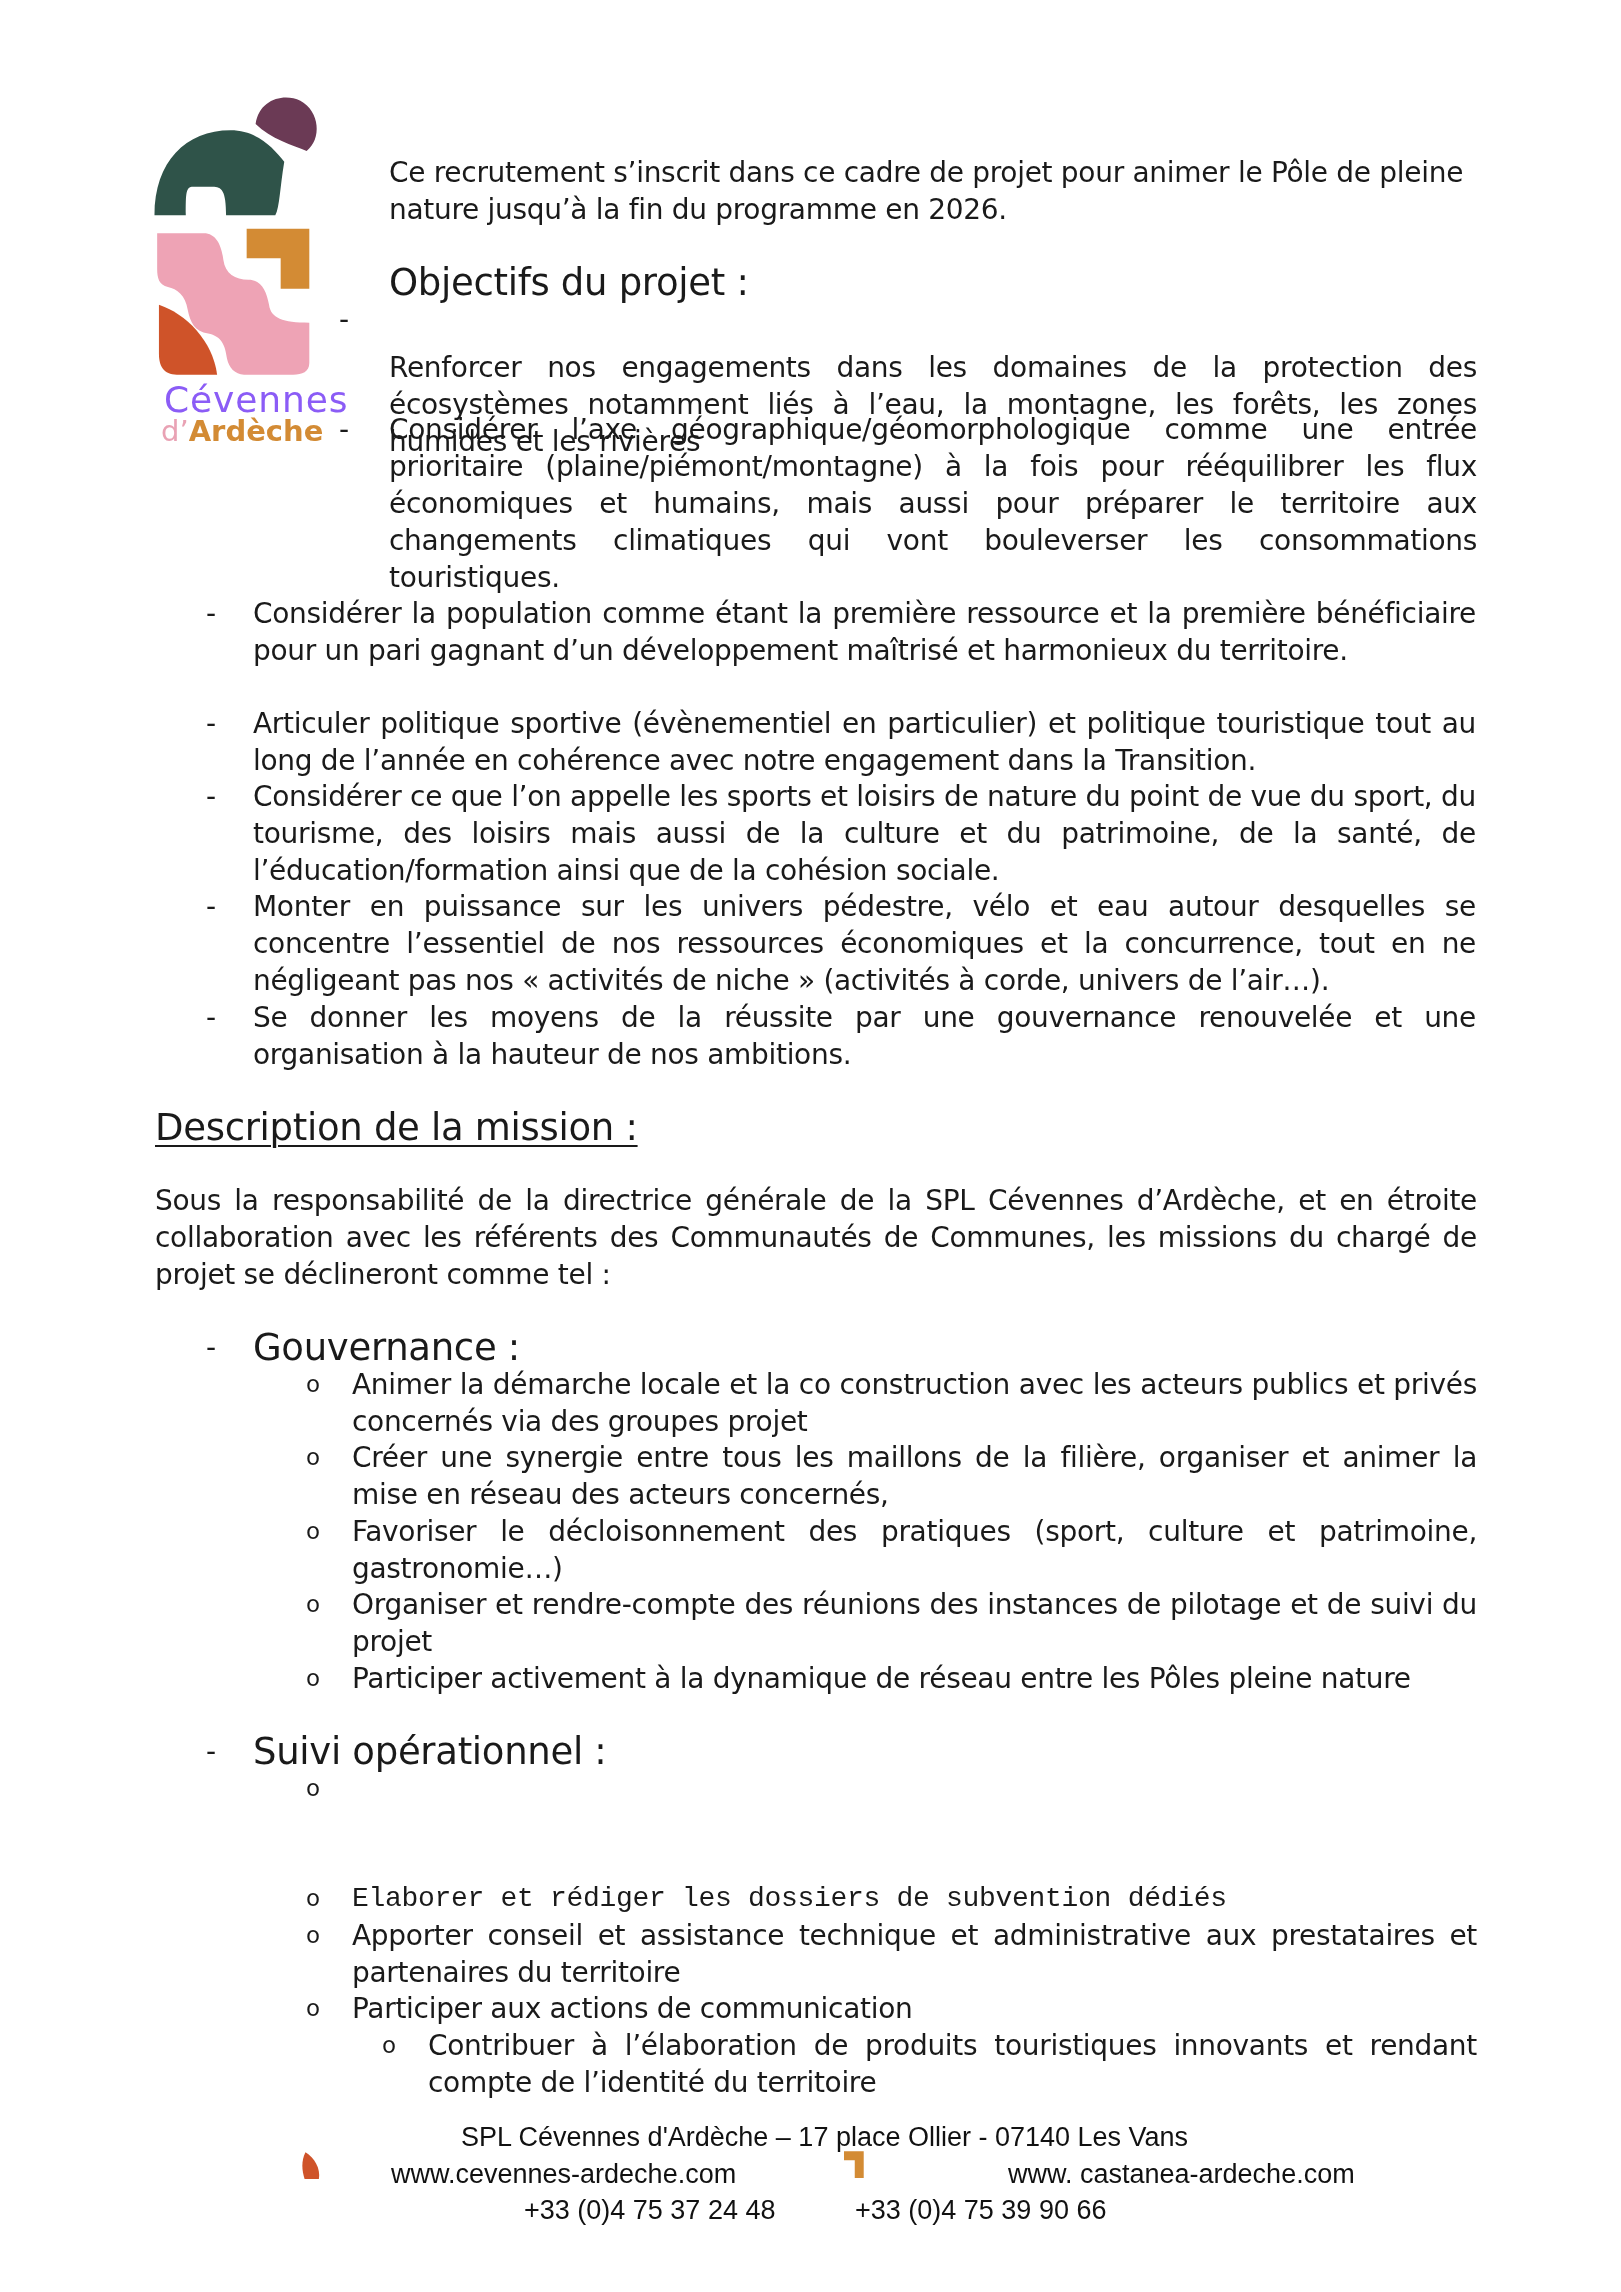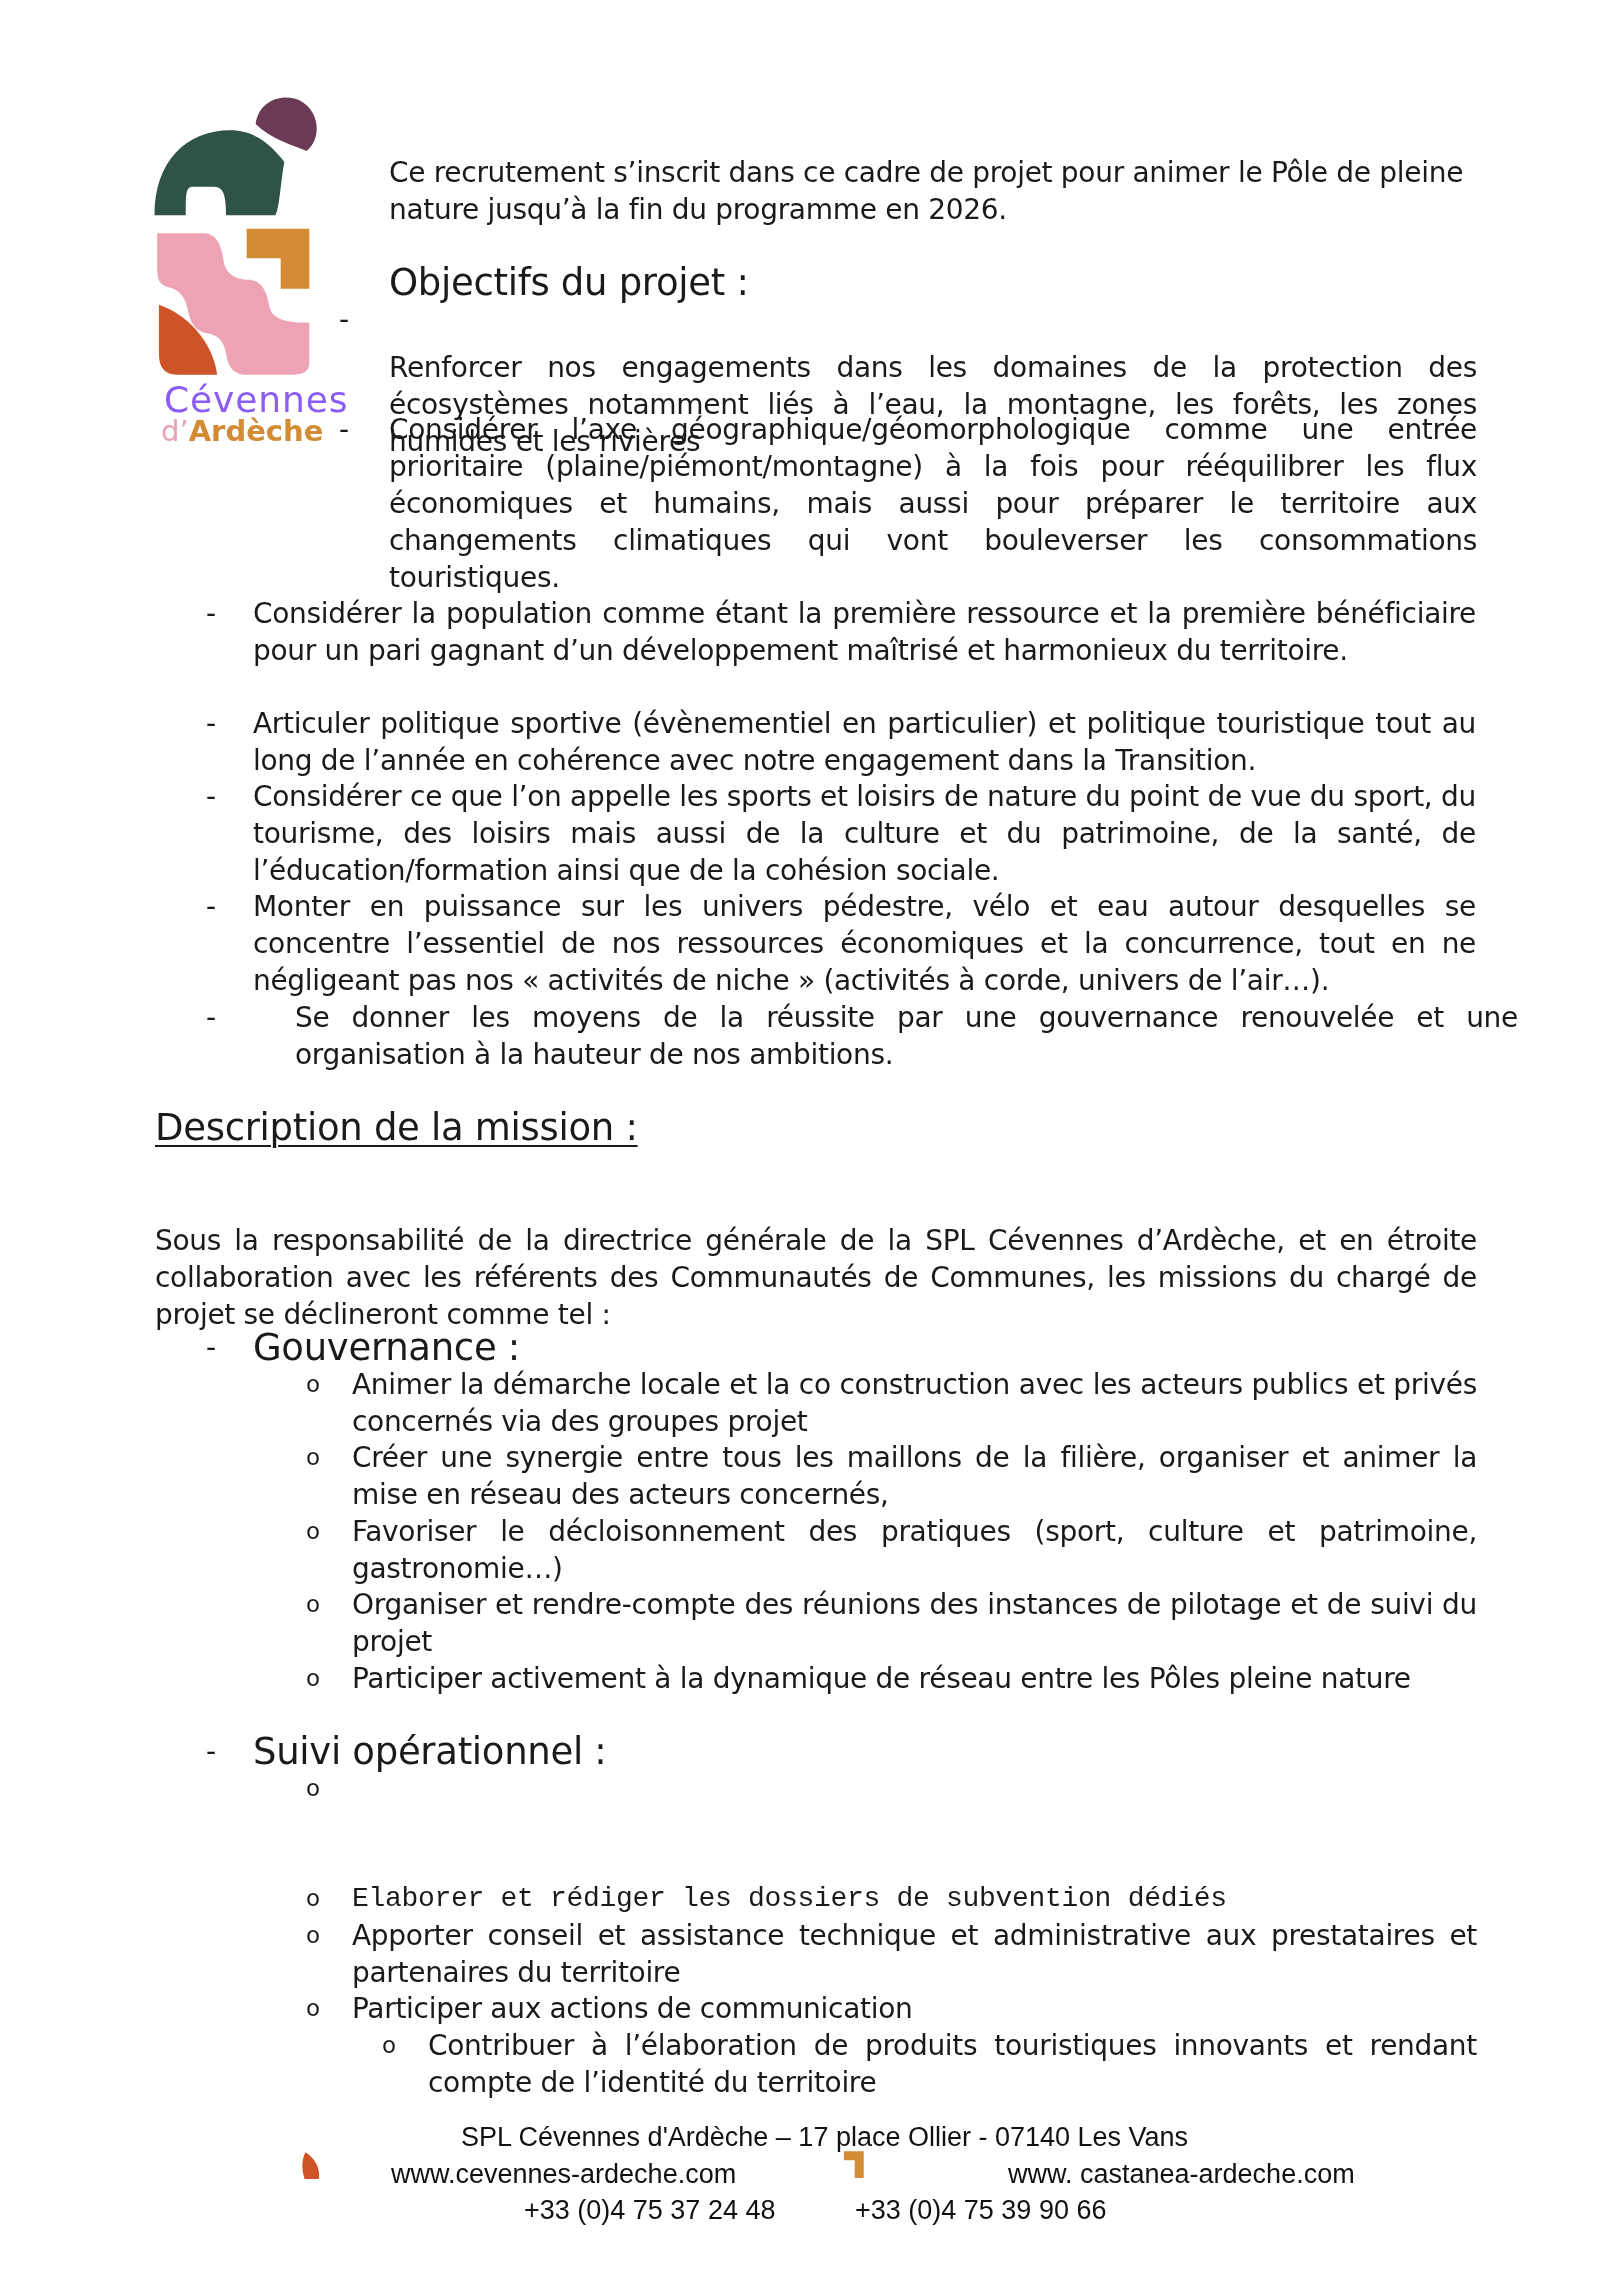--- a/index.html
+++ b/index.html
@@ -61,25 +61,25 @@
   <div class="dash" style="left:206px; top:705px;">-</div>
   <div class="txt j" style="left:253px; top:705px; width:1223px;">Articuler politique sportive (évènementiel en particulier) et politique touristique tout au long de l’année en cohérence avec notre engagement dans la Transition.</div>
 
   <div class="dash" style="left:206px; top:778px;">-</div>
   <div class="txt j" style="left:253px; top:778px; width:1223px;">Considérer ce que l’on appelle les sports et loisirs de nature du point de vue du sport, du tourisme, des loisirs mais aussi de la culture et du patrimoine, de la santé, de l’éducation/formation ainsi que de la cohésion sociale.</div>
 
   <div class="dash" style="left:206px; top:888px;">-</div>
   <div class="txt j" style="left:253px; top:888px; width:1223px;">Monter en puissance sur les univers pédestre, vélo et eau autour desquelles se concentre l’essentiel de nos ressources économiques et la concurrence, tout en ne négligeant pas nos « activités de niche » (activités à corde, univers de l’air…).</div>
 
   <div class="dash" style="left:206px; top:999px;">-</div>
-  <div class="txt j" style="left:253px; top:999px; width:1223px;margin-left:42px;">Se donner les moyens de la réussite par une gouvernance renouvelée et une organisation à la hauteur de nos ambitions.</div>
+  <div class="txt j" style="left:253px; top:999px; width:1223px;">Se donner les moyens de la réussite par une gouvernance renouvelée et une organisation à la hauteur de nos ambitions.</div>
 
   <div class="line u" style="left:155px; top:1109px;">Description de la mission :</div>
 
-  <div class="txt j" style="left:155px; top:1182px; width:1322px;margin-top:40px;">Sous la responsabilité de la directrice générale de la SPL Cévennes d’Ardèche, et en étroite collaboration avec les référents des Communautés de Communes, les missions du chargé de projet se déclineront comme tel :</div>
+  <div class="txt j" style="left:155px; top:1182px; width:1322px;">Sous la responsabilité de la directrice générale de la SPL Cévennes d’Ardèche, et en étroite collaboration avec les référents des Communautés de Communes, les missions du chargé de projet se déclineront comme tel :</div>
 
   <div class="dash" style="left:206px; top:1329px;">-</div>
   <div class="line" style="left:253px; top:1329px;">Gouvernance :</div>
 
   <div class="circ" style="left:306px; top:1366px;">o</div>
   <div class="txt j" style="left:352px; top:1366px; width:1125px;">Animer la démarche locale et la co construction avec les acteurs publics et privés concernés via des groupes projet</div>
 
   <div class="circ" style="left:306px; top:1439px;">o</div>
   <div class="txt j" style="left:352px; top:1439px; width:1125px;">Créer une synergie entre tous les maillons de la filière, organiser et animer la mise en réseau des acteurs concernés,</div>
 

